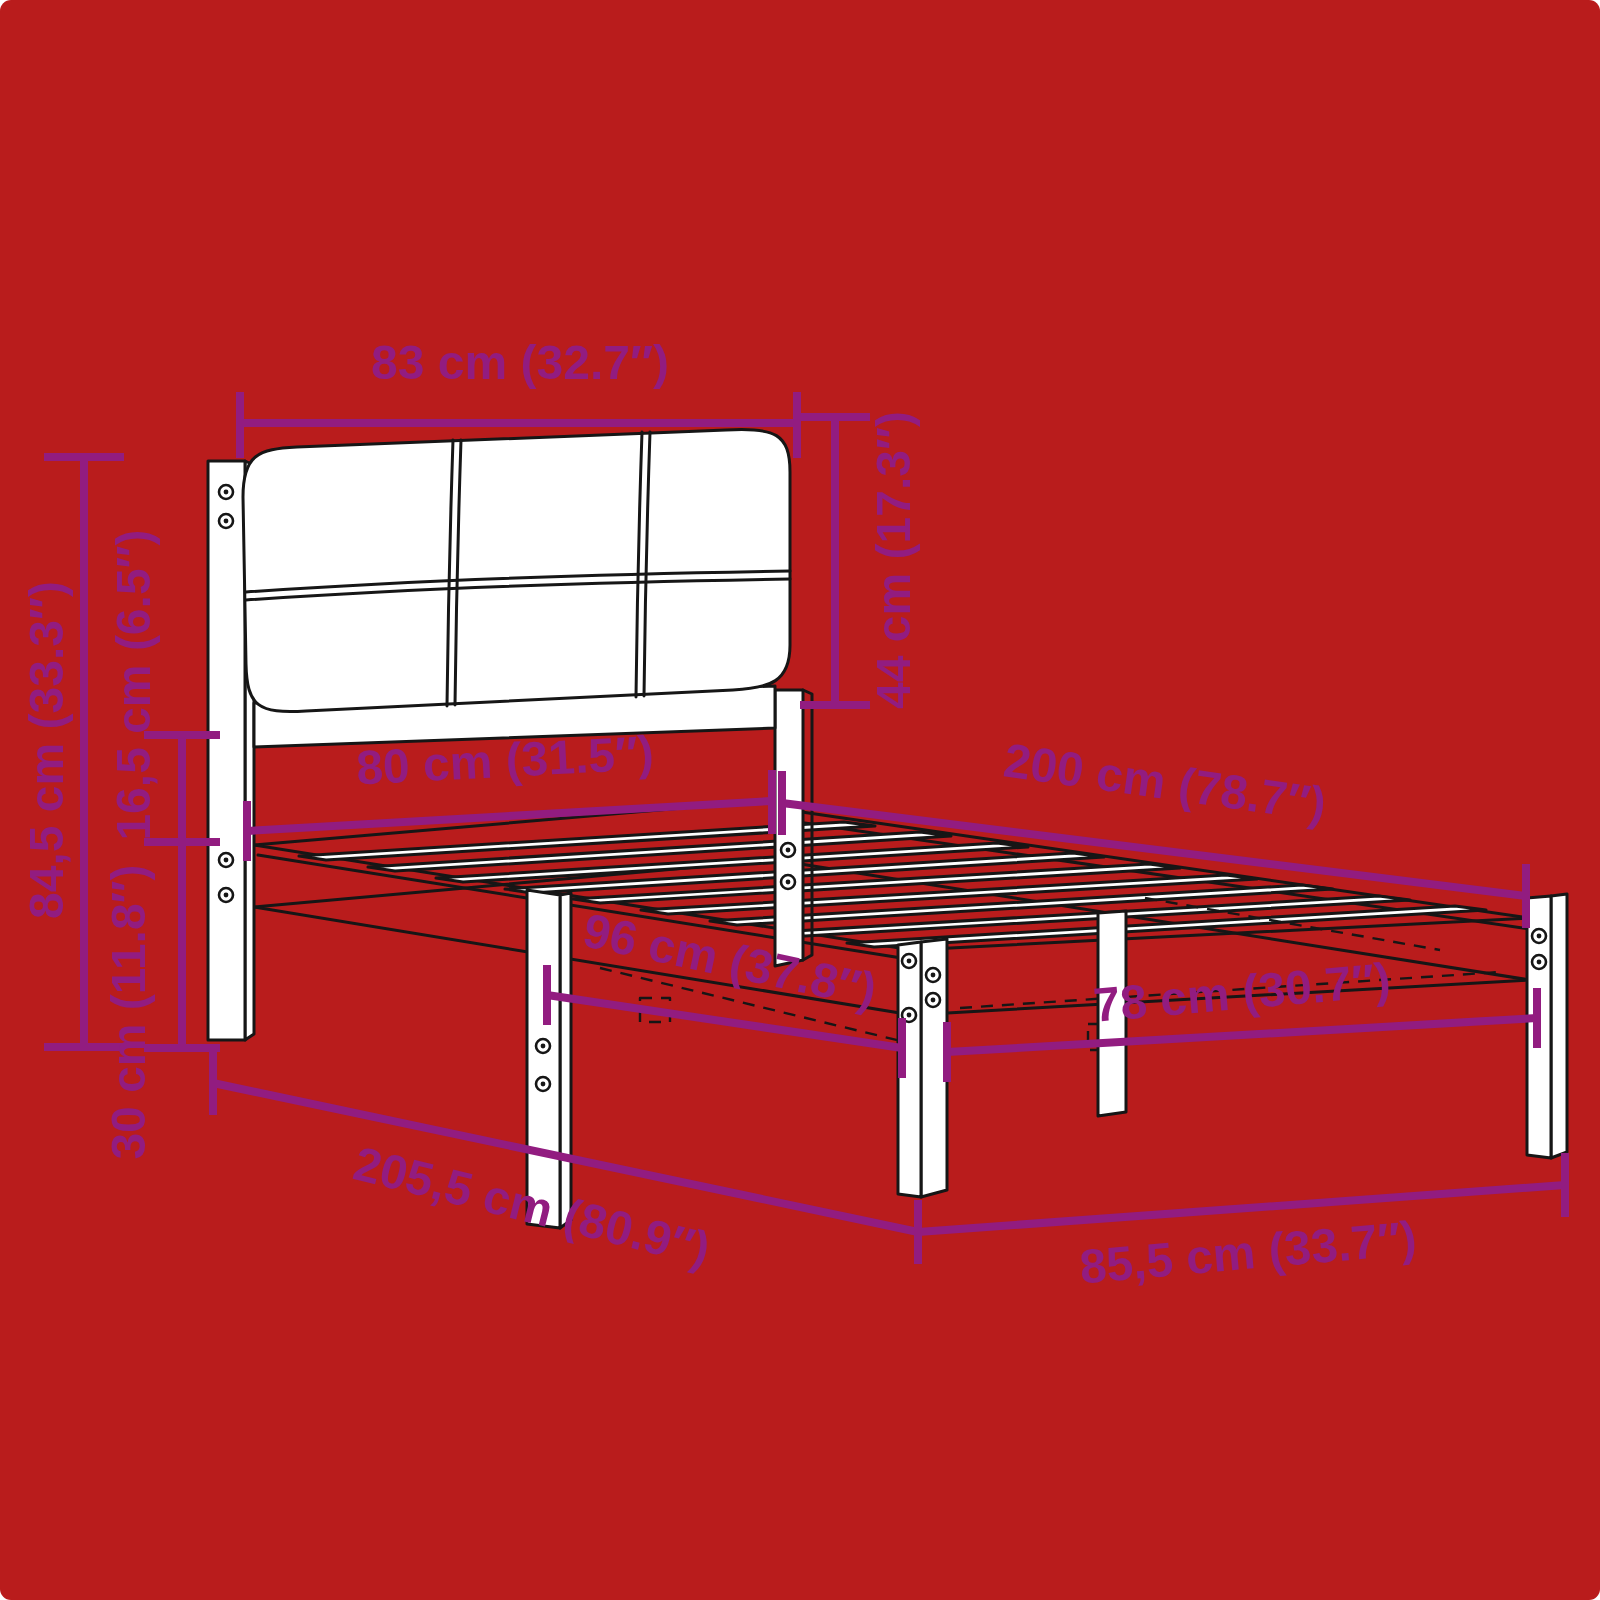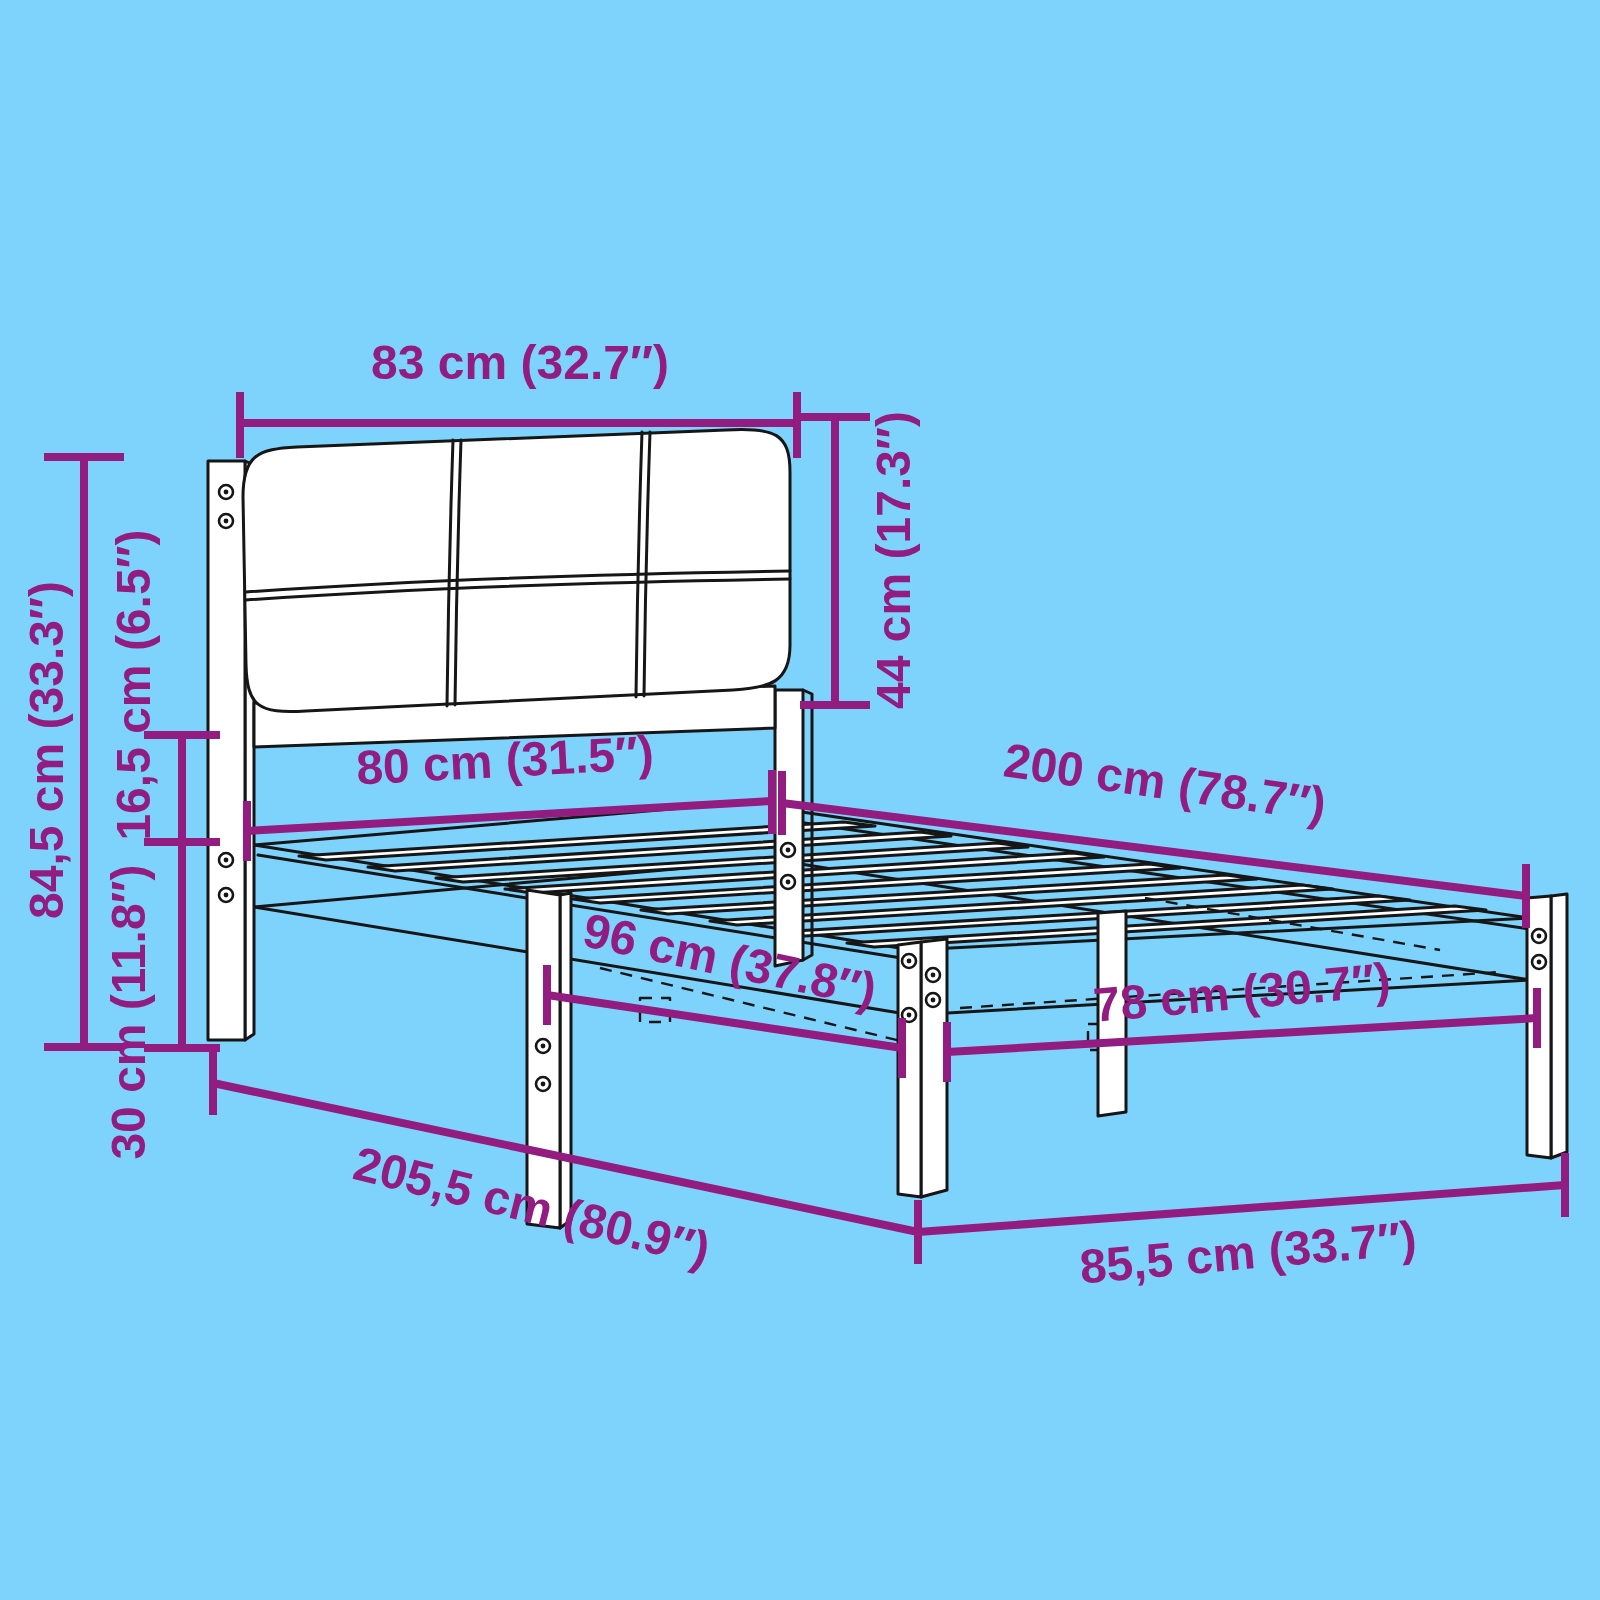--- a/index.html
+++ b/index.html
@@ -1,19 +1,19 @@
 <!DOCTYPE html>
 <html><head>
 <meta charset="utf-8">
 <style>
   html,body{margin:0;padding:0;background:#ffffff;}
   .stage{
-    width:1600px;height:1600px;background:#7dd3fc;
+    width:1600px;height:1600px;background:#b91c1c;
     font-family:"Liberation Sans", sans-serif;
-    position:relative;overflow:hidden;
+    position:relative;overflow:hidden;border-radius:11px;
   }
   svg{display:block;}
   .art{stroke:#161616;stroke-width:3;fill:none;stroke-linejoin:round;stroke-linecap:round;}
   .art .solid{fill:#ffffff;}
   .art .dash{stroke-width:2.4;stroke-dasharray:12 9;stroke-linecap:butt;}
   .art .screw-dot{fill:#161616;stroke:none;}
   .dim-line{stroke-linecap:butt;}
   .dim-label{font-weight:bold;font-size:48px;letter-spacing:0px;}
 </style>
 </head>

